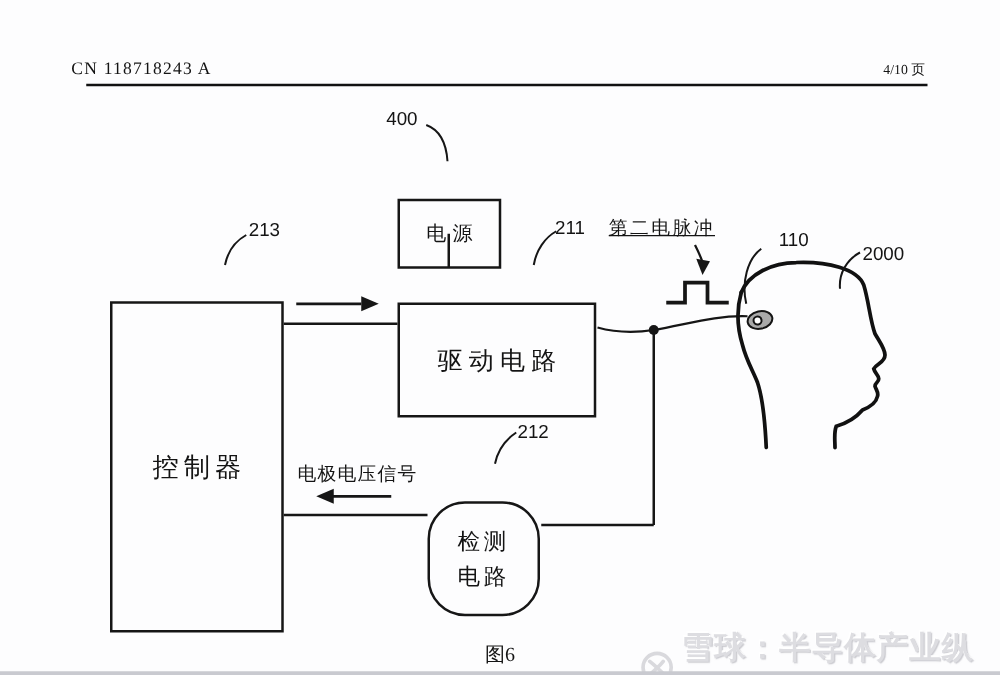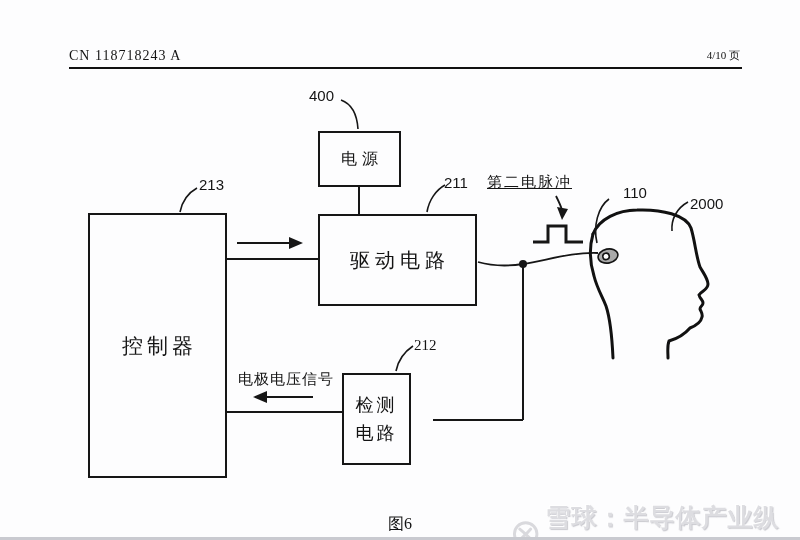--- a/index.html
+++ b/index.html
@@ -1,42 +1,42 @@
 <!DOCTYPE html>
 <html><head>
 <meta charset="utf-8">
 <style>
   html,body{margin:0;padding:0;background:#ffffff;}
   .page{position:relative;width:800px;height:540px;background:#fdfdfe;overflow:hidden;
         font-family:"Liberation Serif",serif;color:#141414;}
   
-  .hdr-patent{position:absolute;left:69px;top:48px;font-size:14px;letter-spacing:1px;}
+  .hdr-patent{position:absolute;left:57px;top:48px;font-size:14px;letter-spacing:1px;}
   .hdr-title{position:absolute;left:0;right:0;top:41px;text-align:center;font-size:18px;
              font-weight:bold;letter-spacing:12px;}
   .hdr-page{position:absolute;right:60px;top:48px;font-size:11px;}
   .hdr-rule{position:absolute;left:69px;top:67px;width:673px;height:2px;background:#111;}
   
   .blk{position:absolute;border:2px solid #161616;background:transparent;
-       display:flex;align-items:center;justify-content:center;box-sizing:border-box;}
+       display:flex;align-items:center;justify-content:center;box-sizing:border-box;margin-top:28px;}
   .blk-power{left:318px;top:131px;width:83px;height:56px;}
   .blk-drive{left:318px;top:214px;width:159px;height:92px;}
   .blk-controller{left:88px;top:213px;width:139px;height:265px;}
-  .blk-detection{left:342px;top:373px;width:69px;height:92px;}
+  .blk-detection{left:342px;top:373px;width:90px;height:92px;border-radius:30px;}
   .blk-label{font-family:"Liberation Serif",serif;color:#141414;}
   .lbl-power{font-size:16px;letter-spacing:5px;padding-left:5px;}
   .lbl-drive{font-size:20px;letter-spacing:5px;padding-left:5px;}
   .lbl-controller{font-size:21px;letter-spacing:4px;padding-left:4px;}
   .lbl-detection{font-size:18px;letter-spacing:3px;width:46px;line-height:28px;
                  text-align:center;word-break:break-all;}
   
   .ref{position:absolute;font-family:"Liberation Sans",sans-serif;font-size:15px;color:#141414;}
   .ref-400{left:309px;top:87px;}
   .ref-211{left:444px;top:174px;}
   .ref-213{left:199px;top:176px;}
-  .ref-212{left:414px;top:337px;font-family:Liberation Serif, serif;}
+  .ref-212{left:414px;top:337px;}
   .ref-110{left:603px;top:184px;margin-left:20px;}
   .ref-2000{left:690px;top:195px;}
   
   .sig{position:absolute;font-family:"Liberation Serif",serif;font-size:15px;color:#141414;}
   .sig-stimulus{left:231px;top:196px;width:72px;text-align:center;line-height:21px;}
   .sig-stimulus .l2{letter-spacing:6px;padding-left:6px;}
   .sig-voltage{left:238px;top:370px;letter-spacing:1px;}
   .sig-pulse{left:487px;top:173px;letter-spacing:2px;text-decoration:underline;}
   
   .caption{position:absolute;left:0;right:0;top:514px;text-align:center;font-size:16px;

